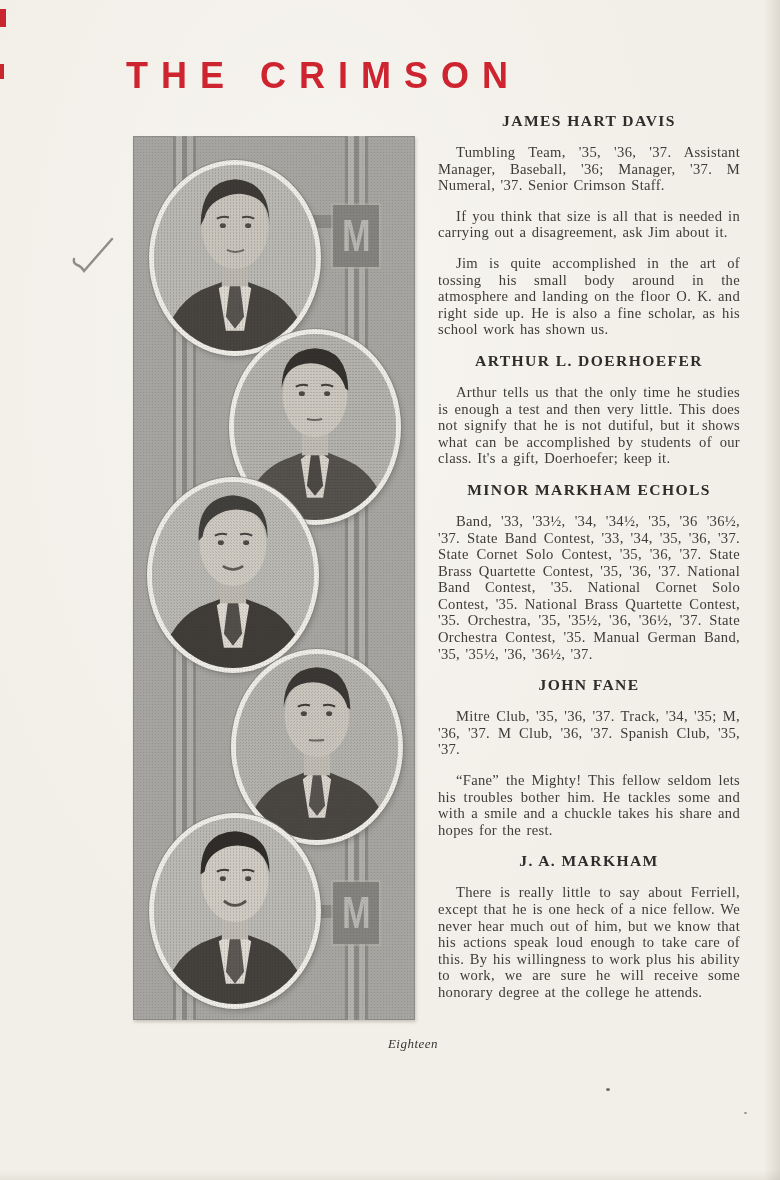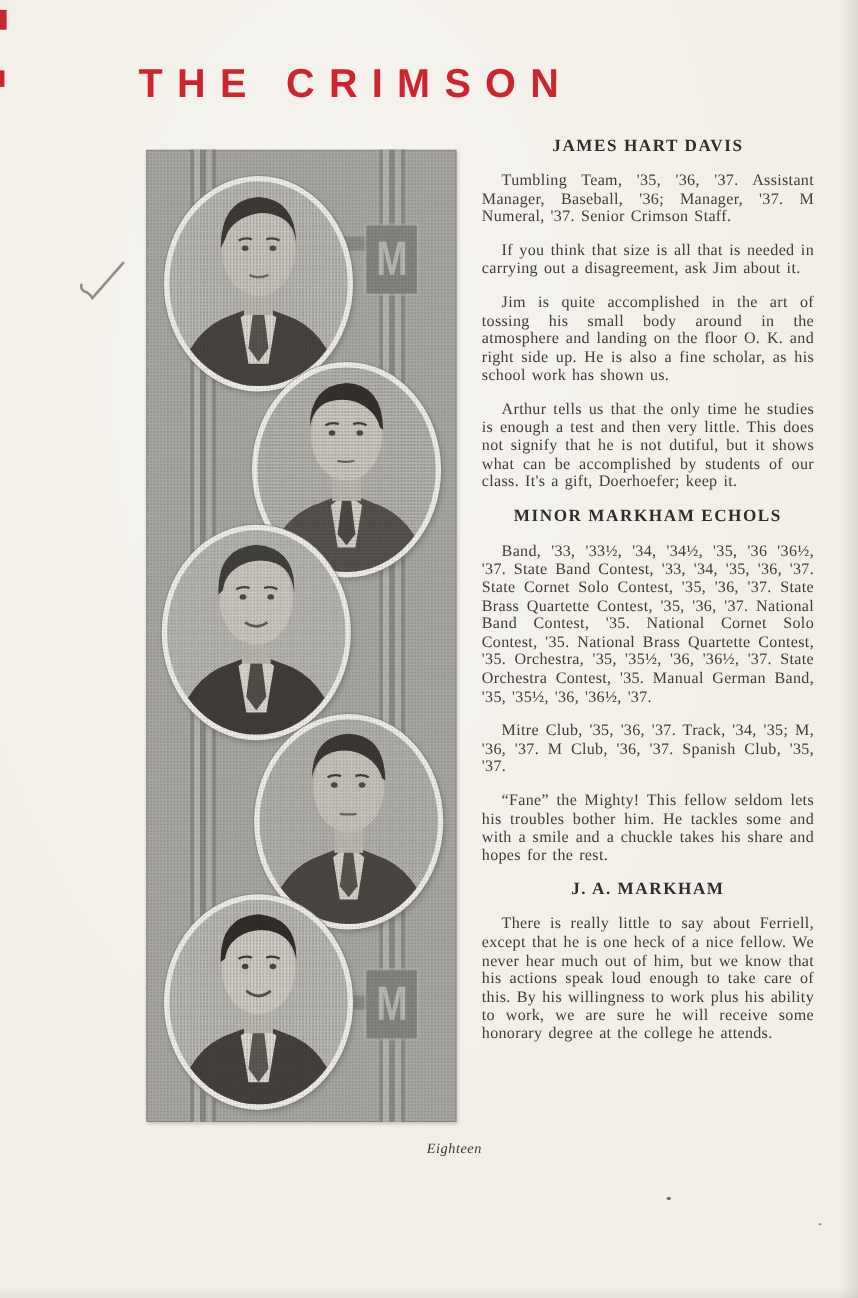--- a/index.html
+++ b/index.html
@@ -96,21 +96,21 @@
     font-size:14.6px;line-height:16.6px;
     letter-spacing:.3px;
   }
   .textcol h2{
     margin:9px 0 3px;
     text-align:center;
     font-size:15.6px;line-height:18px;
     letter-spacing:1.4px;
     color:#2f2d2b;
   }
-  .textcol section:first-child h2{margin-top:12px;}
+  .textcol section:first-child h2{margin-top:0;}
   .textcol p{
     margin:14px;
     text-indent:18px;
     text-align:justify;
     word-spacing:1.5px;
   }
 
   .pagenum{
     position:absolute;top:1036px;left:338px;width:150px;
     text-align:center;
@@ -241,29 +241,31 @@
   <div class="textcol">
 
     <section>
       <h2>JAMES HART DAVIS</h2>
       <p>Tumbling Team, '35, '36, '37. Assistant Manager, Baseball, '36; Manager, '37. M Numeral, '37.  Senior Crimson Staff.</p>
       <p>If you think that size is all that is needed in carrying out a disagreement, ask Jim about it.</p>
       <p>Jim is quite accomplished in the art of tossing his small body around in the atmosphere and landing on the floor O. K. and right side up. He is also a fine scholar, as his school work has shown us.</p>
     </section>
 
     <section>
+      <h2>ARTHUR L. DOERHOEFER</h2>
       <p>Arthur tells us that the only time he studies is enough a test and then very little.  This does not signify that he is not dutiful, but it shows what can be accomplished by students of our class. It's a gift, Doerhoefer; keep it.</p>
     </section>
 
     <section>
       <h2>MINOR MARKHAM ECHOLS</h2>
       <p>Band, '33, '33½, '34, '34½, '35, '36 '36½, '37.  State Band Contest, '33, '34, '35, '36, '37.  State Cornet Solo Contest, '35, '36, '37.  State Brass Quartette Contest, '35, '36, '37. National Band Contest, '35. National Cornet Solo Contest, '35.  National Brass Quartette Contest, '35. Orchestra, '35, '35½, '36, '36½, '37.  State Orchestra Contest, '35.  Manual German Band, '35, '35½, '36, '36½, '37.</p>
     </section>
 
     <section>
+      <h2>JOHN FANE</h2>
       <p>Mitre Club, '35, '36, '37. Track, '34, '35; M, '36, '37. M Club, '36, '37. Spanish Club, '35, '37.</p>
       <p>“Fane” the Mighty!  This fellow seldom lets his troubles bother him. He tackles some and with a smile and a chuckle takes his share and hopes for the rest.</p>
     </section>
 
     <section>
       <h2>J. A. MARKHAM</h2>
       <p>There is really little to say about Ferriell, except that he is one heck of a nice fellow. We never hear much out of him, but we know that his actions speak loud enough to take care of this.  By his willingness to work plus his ability to work, we are sure he will receive some honorary degree at the college he attends.</p>
     </section>
 
   </div>

